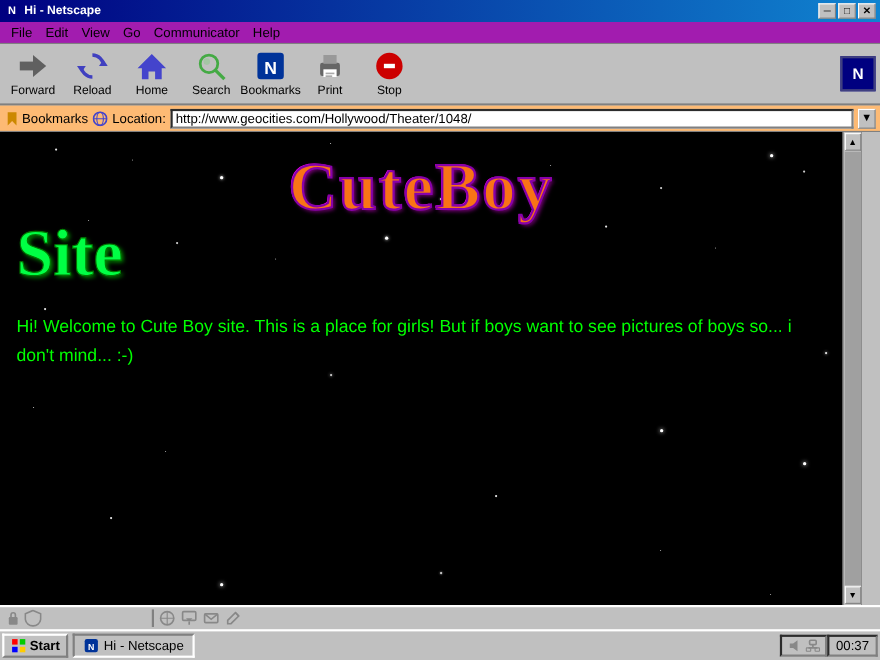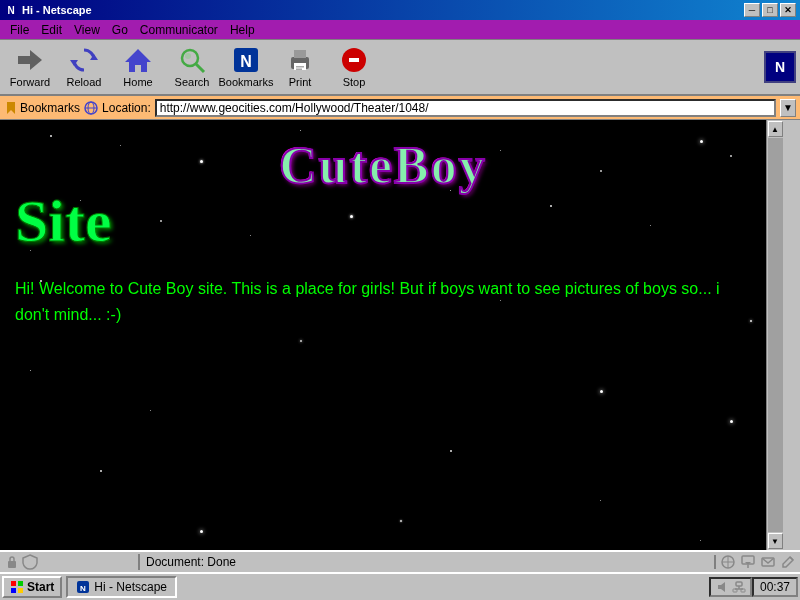--- a/index.html
+++ b/index.html
@@ -190,23 +190,23 @@
     .page-content {
       position: absolute;
       top: 0; left: 0;
       width: 766px;
       padding: 10px 15px;
     }
 
     
     .title-cuteboy {
       font-family: 'Comic Sans MS', cursive, fantasy;
-      font-size: 52px;
+      font-size: 61px;
       font-weight: bold;
-      color: #86efac;
+      color: #f97316;
       text-shadow: 2px 2px 4px #880088, -1px -1px 0 #ff00ff;
       letter-spacing: 2px;
       text-align: center;
       line-height: 1;
       margin-top: 10px;
       -webkit-text-stroke: 2px #8800aa;
     }
     .title-site {
       font-family: 'Comic Sans MS', cursive, fantasy;
       font-size: 60px;
@@ -497,21 +497,20 @@
 <div class="status-bar">
   <div class="status-icons-left">
     <svg width="16" height="16" viewBox="0 0 16 16">
       <rect x="4" y="7" width="8" height="7" rx="1" fill="#888"></rect>
       <path d="M6 7 V5 A2 2 0 0 1 10 5 V7" fill="none" stroke="#888" stroke-width="1.5"></path>
     </svg>
     <svg width="16" height="16" viewBox="0 0 16 16">
       <path d="M8 1 L15 4 V9 A7 7 0 0 1 8 15 A7 7 0 0 1 1 9 V4 Z" fill="none" stroke="#888" stroke-width="1.5"></path>
     </svg>
   </div>
-  <span class="status-text">Document: Done</span>
   <div class="status-icons-right">
     <svg width="16" height="16" viewBox="0 0 16 16">
       <circle cx="8" cy="8" r="6" fill="none" stroke="#888" stroke-width="1.5"></circle>
       <line x1="8" y1="2" x2="8" y2="14" stroke="#888" stroke-width="1"></line>
       <line x1="2" y1="8" x2="14" y2="8" stroke="#888" stroke-width="1"></line>
     </svg>
     <svg width="16" height="16" viewBox="0 0 16 16">
       <rect x="2" y="2" width="12" height="8" rx="1" fill="none" stroke="#888" stroke-width="1.5"></rect>
       <polygon points="8,11 5,8 11,8" fill="#888"></polygon>
       <line x1="8" y1="11" x2="8" y2="14" stroke="#888" stroke-width="1.5"></line>

